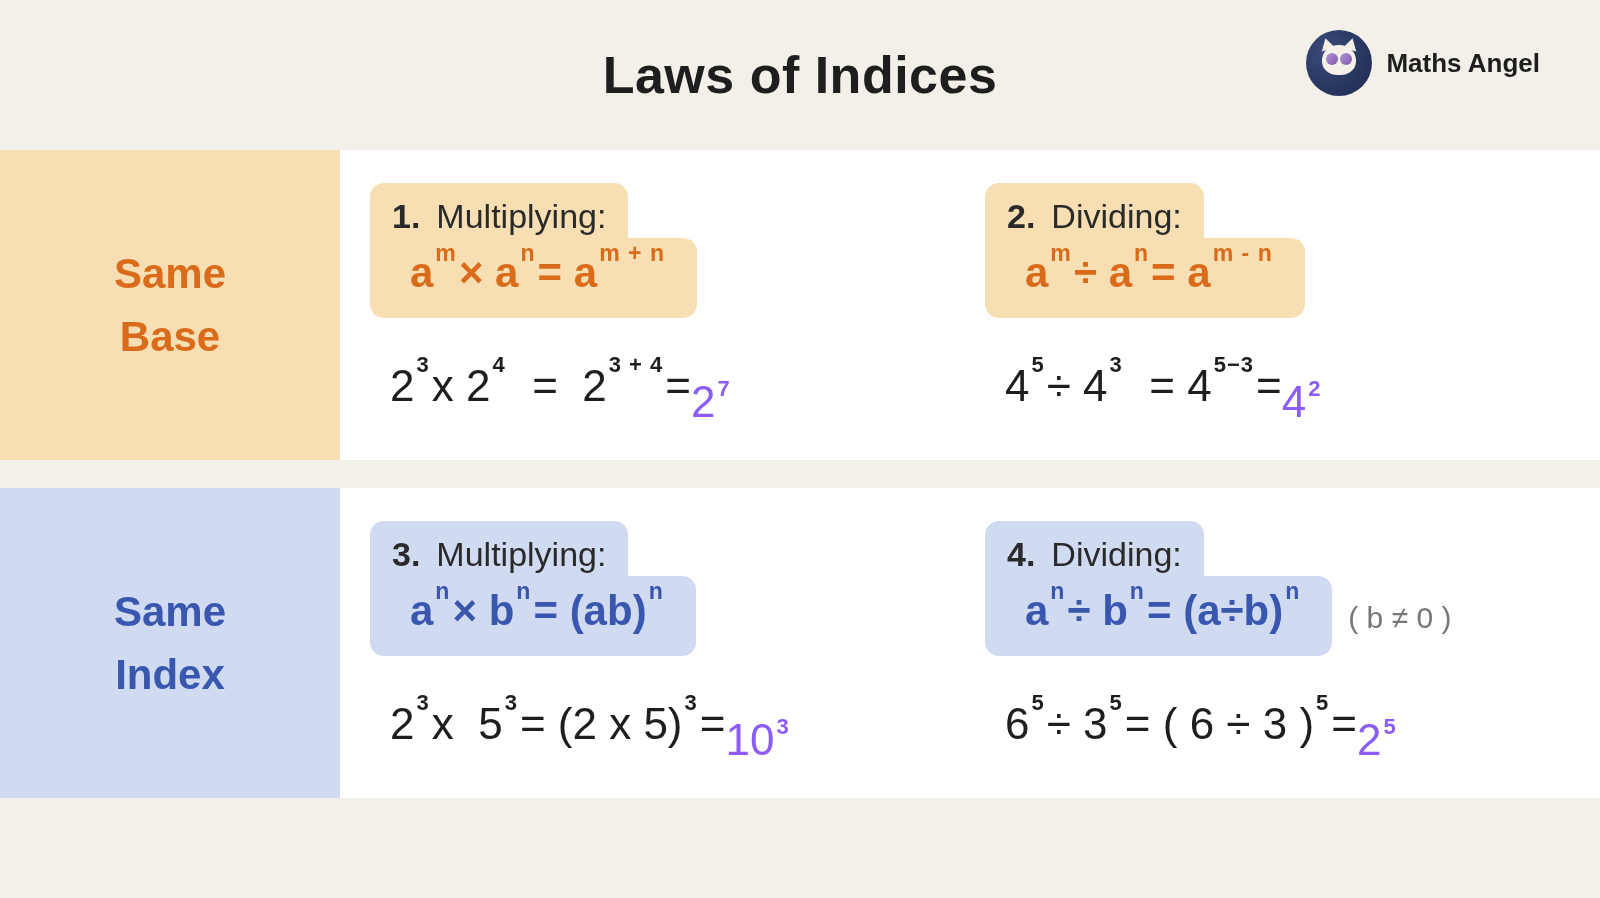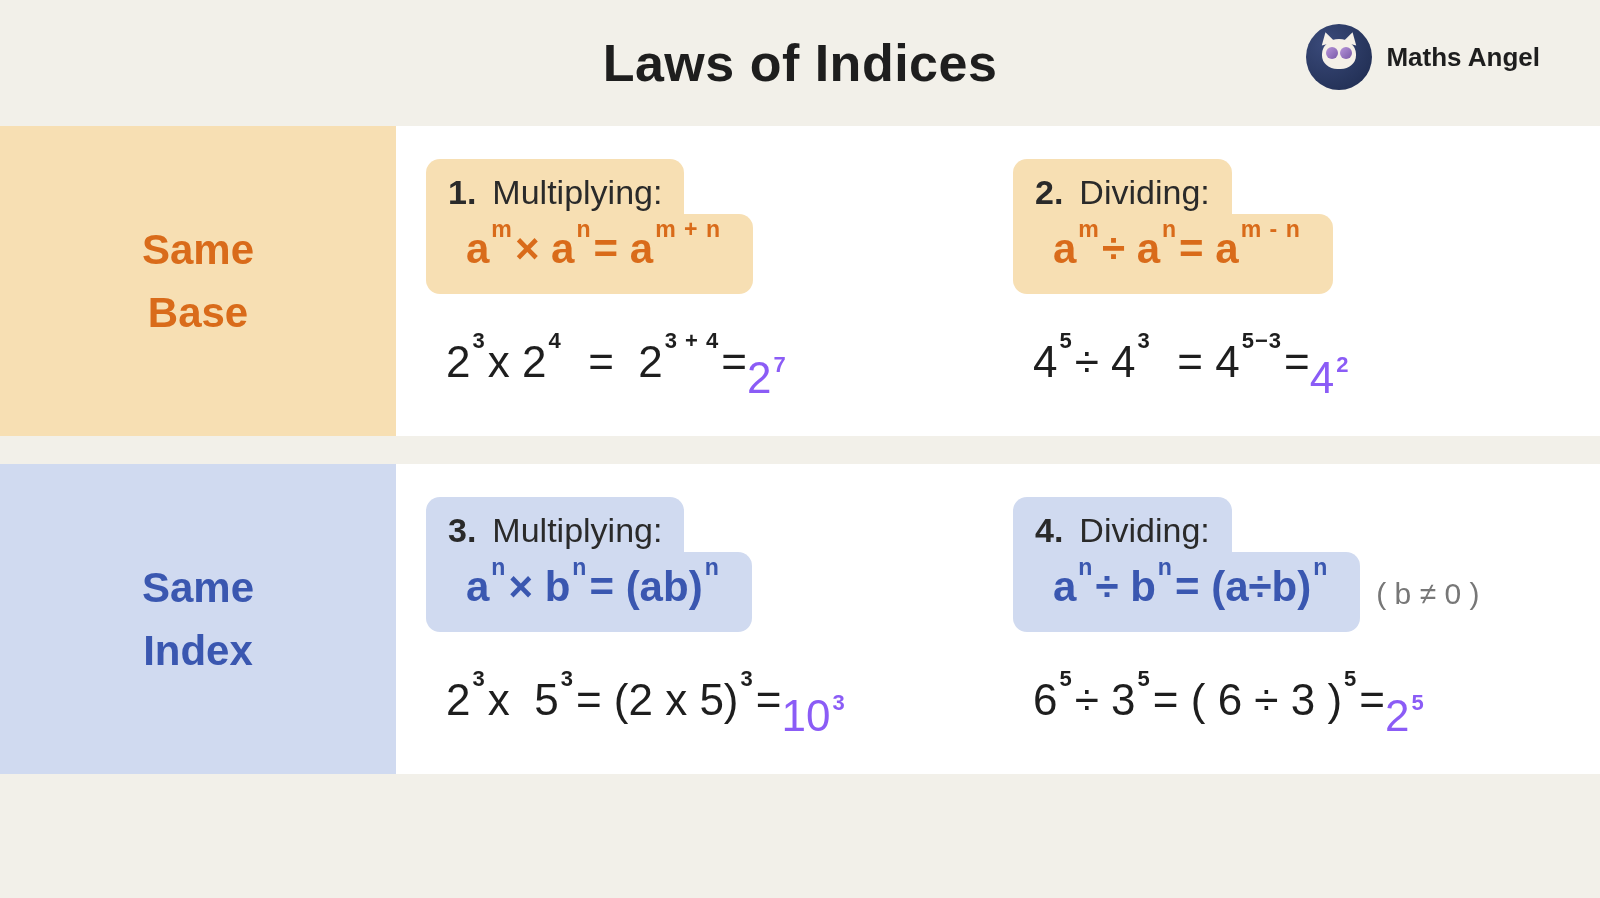--- a/index.html
+++ b/index.html
@@ -5,36 +5,36 @@
   * { margin: 0; padding: 0; box-sizing: border-box; }
   body {
     width: 1600px;
     height: 898px;
     background: #f2f0e9;
     font-family: "Segoe UI", Arial, sans-serif;
     position: relative;
     overflow: hidden;
   }
   .header {
-    height: 126px;
+    height: 150px;
     position: relative;
     display: flex;
     align-items: center;
     justify-content: center;
   }
   .title {
     font-size: 52px;
     font-weight: 800;
     color: #1e1e1e;
     letter-spacing: 0.5px;
   }
   .brand {
     position: absolute;
     right: 60px;
-    top: 24px;
+    top: 30px;
     display: flex;
     align-items: center;
     gap: 14px;
   }
   .brand-logo {
     width: 66px;
     height: 66px;
     border-radius: 50%;
     background: radial-gradient(circle at 30% 30%, #3a4a7a, #1d2a4d);
     display: flex;
@@ -94,21 +94,21 @@
   }
   .row {
     display: flex;
     height: 310px;
   }
   .row-gap {
     height: 28px;
     background: #f2f0e9;
   }
   .row-label {
-    width: 396px;
+    width: 340px;
     display: flex;
     flex-direction: column;
     align-items: center;
     justify-content: center;
     font-size: 42px;
     font-weight: 700;
     line-height: 1.5;
   }
   .row-label.orange { background: #f7dfb3; color: #d96b1a; }
   .row-label.blue { background: #d0daf0; color: #3a57b0; }

